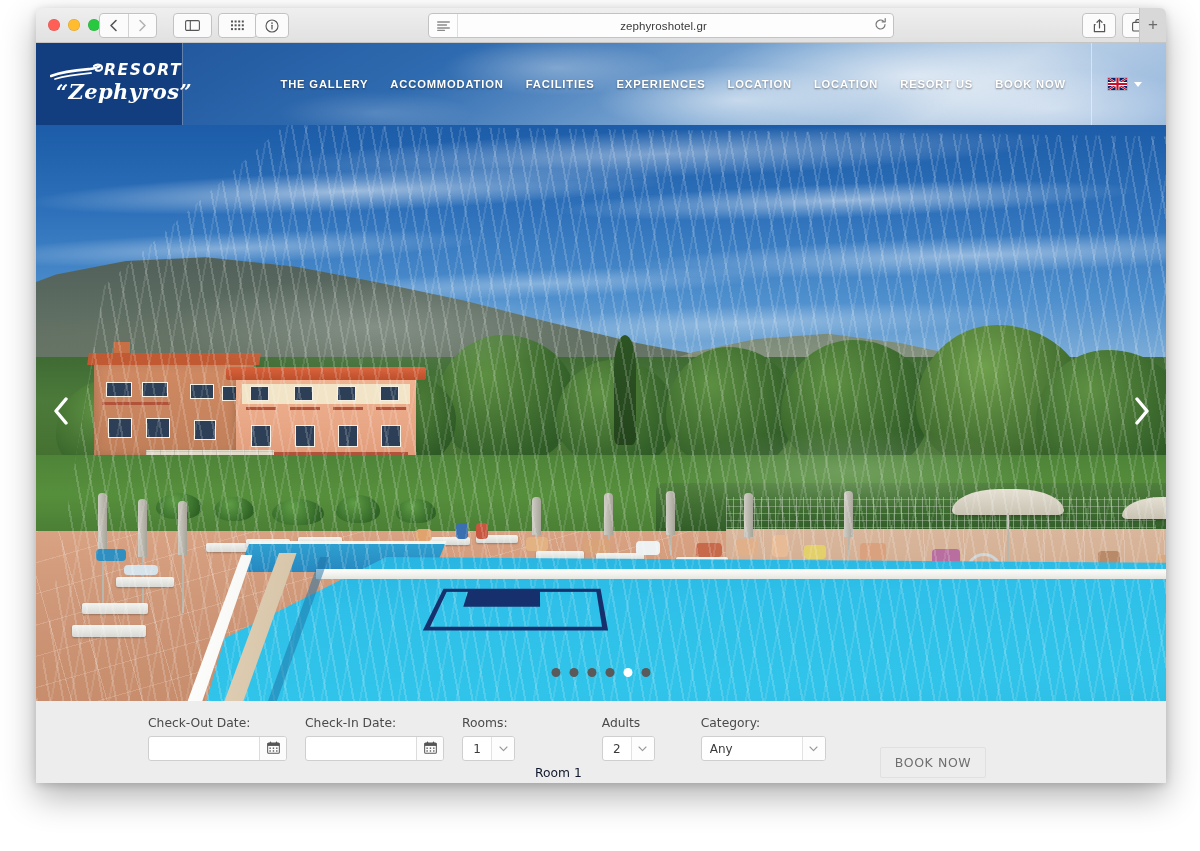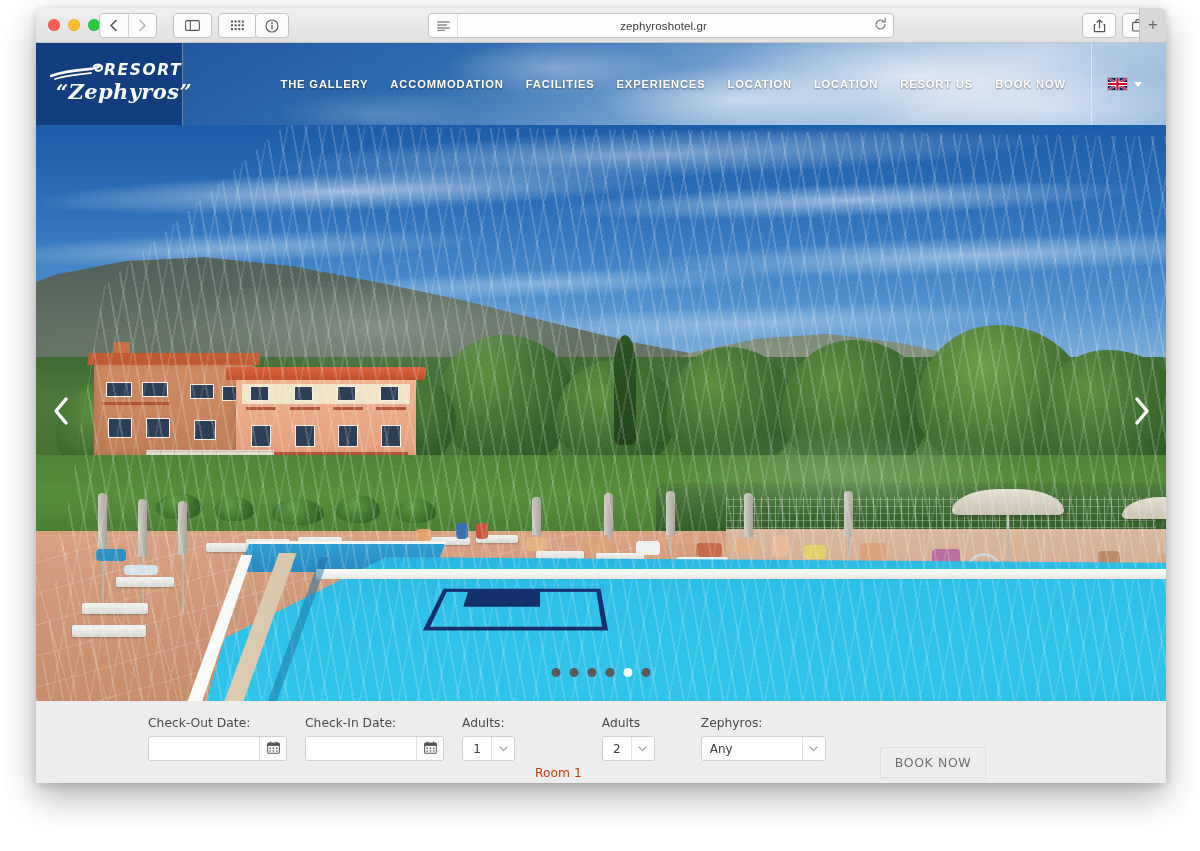--- a/index.html
+++ b/index.html
@@ -625,21 +625,21 @@
     width: 22px;
     border-left: 1px solid #e2e2e2;
     background: #fdfdfd;
     display: flex; align-items: center; justify-content: center;
   }
   .bk-select.wide .val { width: 84px; }
   .bk-select.narrow .val { width: 16px; justify-content: center; padding: 0 6px; }
 
   .room-label {
     font-size: 12.3px;
-    color: #c2410c;
+    color: #0f172a;
     align-self: flex-end;
     padding-bottom: 4px;
     margin-right: 20px;
     margin-left: 2px;
     white-space: nowrap;
     font-family: "DejaVu Sans", sans-serif;
   }
 
   .book-now-btn {
     align-self: flex-end;
@@ -1027,21 +1027,21 @@
                       <rect x="6.2" y="10" width="1.5" height="1.5"></rect>
                       <rect x="9.8" y="10" width="1.5" height="1.5"></rect>
                   </g>
                 </svg>
               </span>
             </div>
           </div>
         </div>
 
         <div class="bk-field">
-          <span class="bk-label">Adults:</span>
+          <span class="bk-label">Rooms:</span>
           <div class="bk-select narrow">
             <span class="val">1</span>
             <span class="arrow">
               <svg width="9" height="6" viewBox="0 0 9 6">
                   <path d="M1 1l3.5 3.6L8 1" stroke="#9a9a9a" stroke-width="1.1" fill="none" stroke-linecap="round" stroke-linejoin="round"></path>
                 </svg>
             </span>
           </div>
         </div>
 
@@ -1053,21 +1053,21 @@
             <span class="val">2</span>
             <span class="arrow">
               <svg width="9" height="6" viewBox="0 0 9 6">
                   <path d="M1 1l3.5 3.6L8 1" stroke="#9a9a9a" stroke-width="1.1" fill="none" stroke-linecap="round" stroke-linejoin="round"></path>
                 </svg>
             </span>
           </div>
         </div>
 
         <div class="bk-field" style="margin-left:28px;">
-          <span class="bk-label">Zephyros:</span>
+          <span class="bk-label">Category:</span>
           <div class="bk-select wide">
             <span class="val">Any</span>
             <span class="arrow">
               <svg width="9" height="6" viewBox="0 0 9 6">
                   <path d="M1 1l3.5 3.6L8 1" stroke="#9a9a9a" stroke-width="1.1" fill="none" stroke-linecap="round" stroke-linejoin="round"></path>
                 </svg>
             </span>
           </div>
         </div>
 

